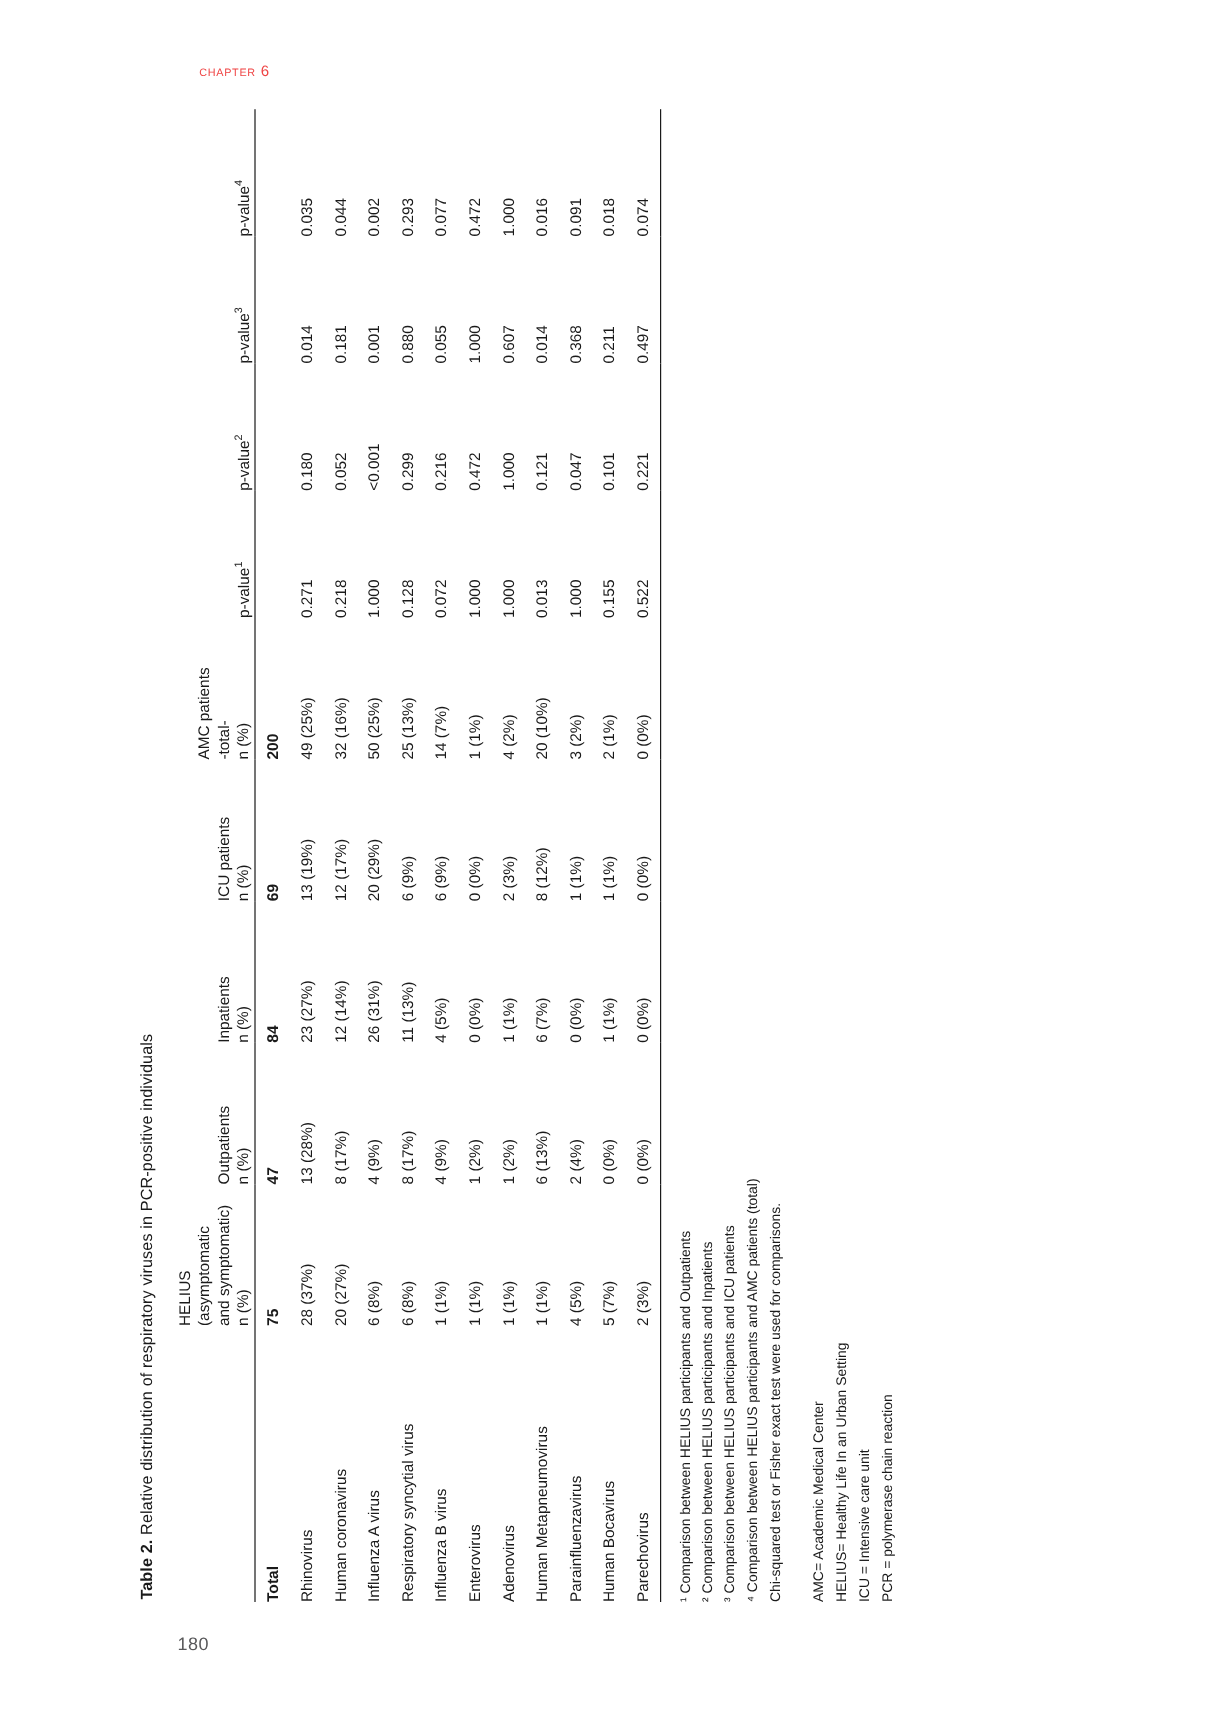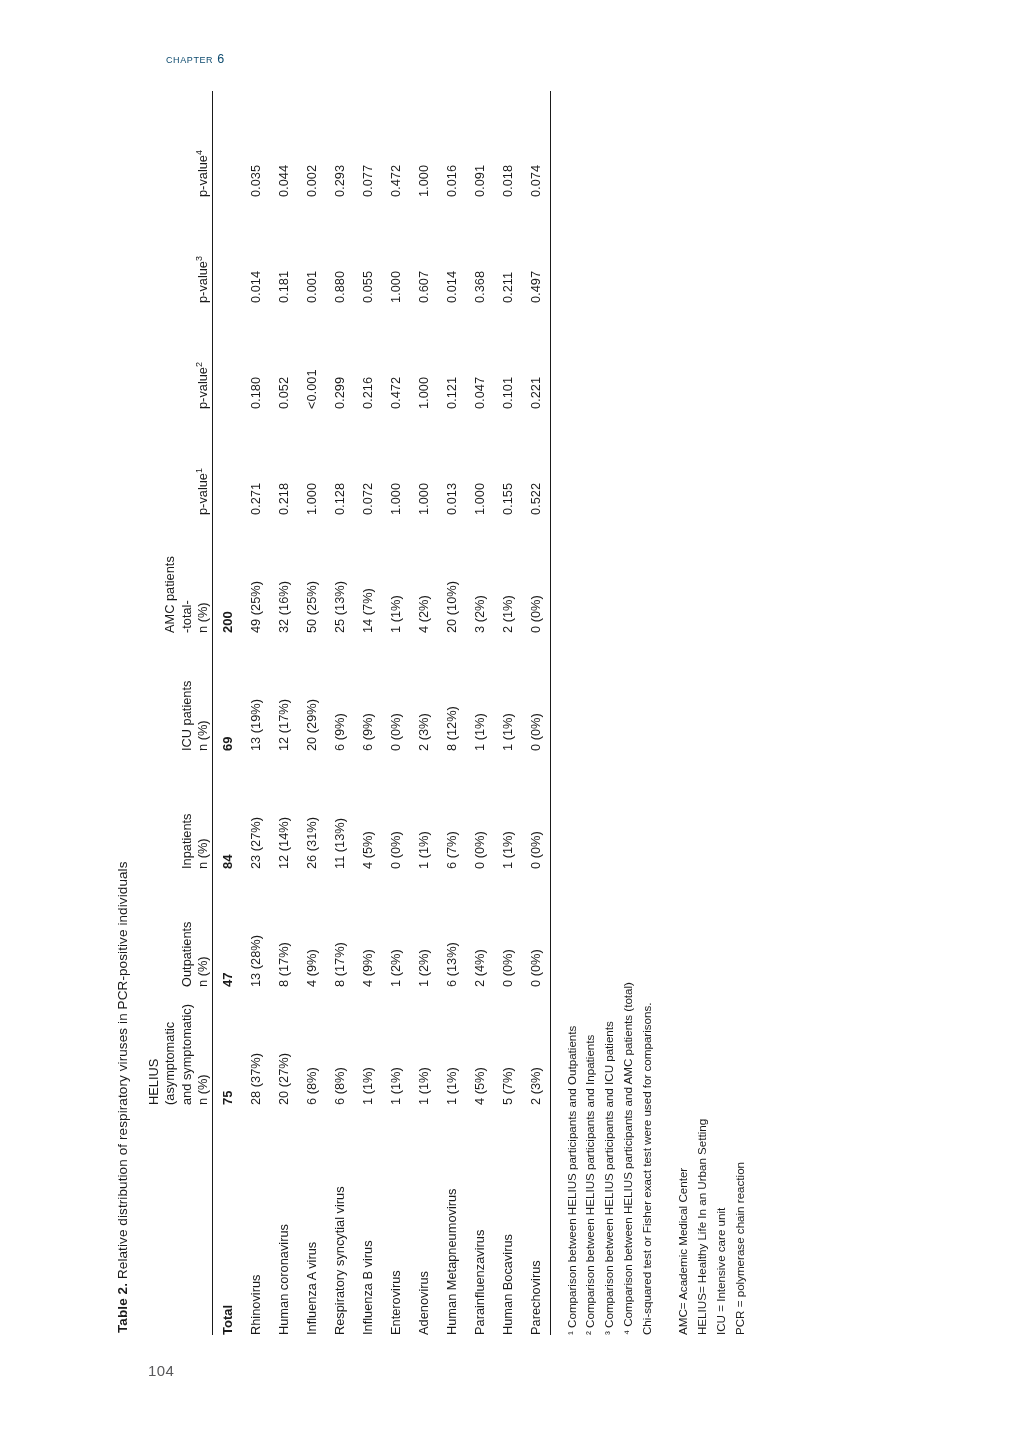--- a/index.html
+++ b/index.html
@@ -19,21 +19,21 @@
     position: absolute;
     inset: 0;
   }
   
   .running-head {
     position: absolute;
     top: 52px;
     left: 166px;
     font-size: 12.5px;
     letter-spacing: 0.6px;
-    color: #0c4a6e;
+    color: #ef4444;
     font-variant: small-caps;
     text-transform: lowercase;
   }
   
   .folio {
     position: absolute;
     left: 148px;
     top: 1362px;
     font-size: 15px;
     color: #59595b;
@@ -348,14 +348,14 @@
       <div class="abbrev">
         <div>AMC= Academic Medical Center</div>
         <div>HELIUS= Healthy Life In an Urban Setting</div>
         <div>ICU = Intensive care unit</div>
         <div>PCR = polymerase chain reaction</div>
       </div>
 
     </div>
   </div>
 
-  <div class="folio">104</div>
+  <div class="folio">180</div>
 </div>
 
 </body></html>

